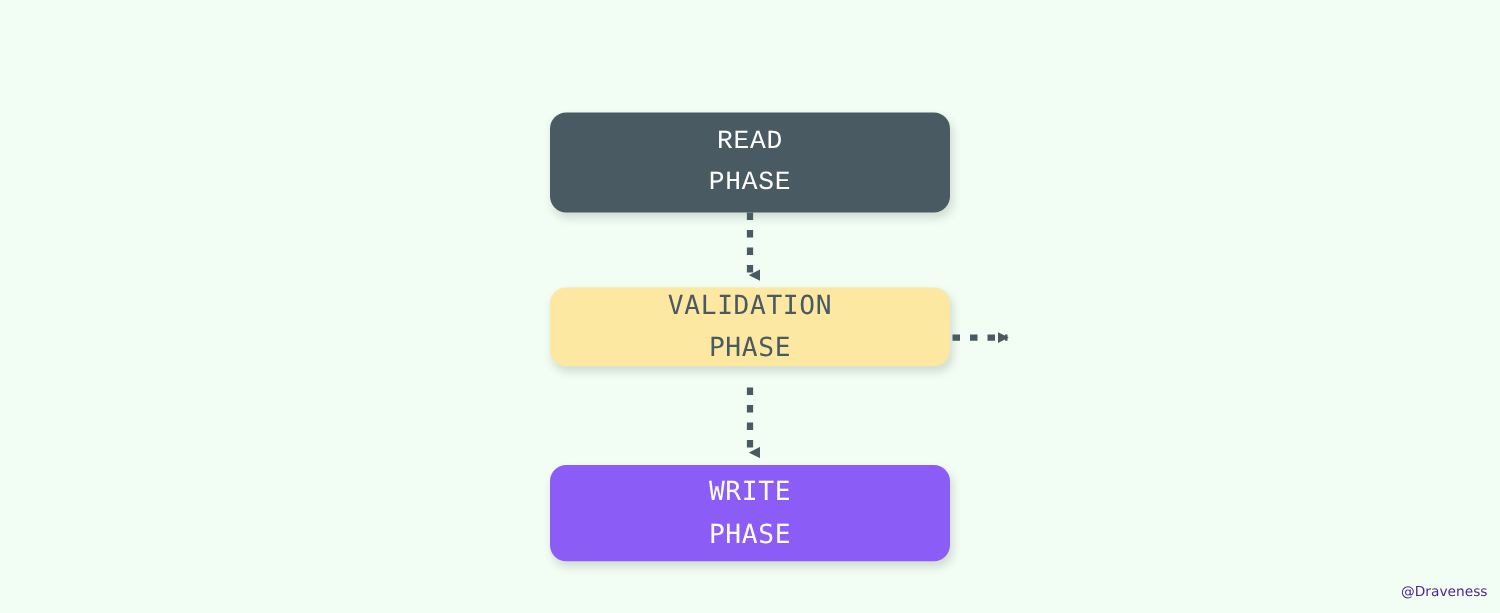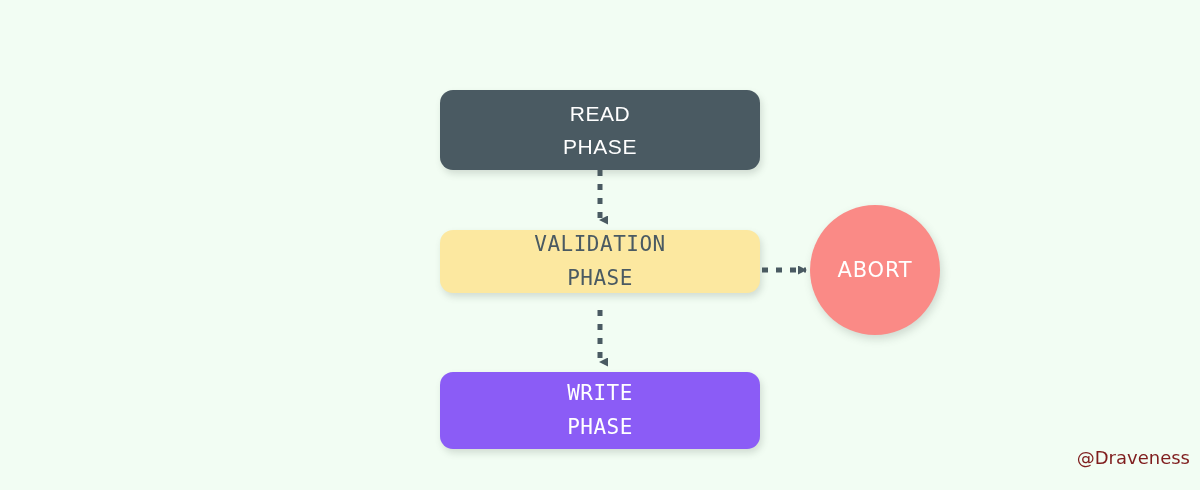--- a/index.html
+++ b/index.html
@@ -53,21 +53,21 @@
   }
 
   
   #node-read {
     left: 440px;
     top: 90px;
     width: 320px;
     height: 80px;
     background: #4a5a62;
     color: #ffffff;
-    font-family: Liberation Sans, sans-serif;
+    font-family: Liberation Mono, monospace;
     font-size: 21px;
     letter-spacing: 0.6px;
   }
 
   
   #node-validation {
     left: 440px;
     top: 230px;
     width: 320px;
     height: 63px;
@@ -118,24 +118,24 @@
     top: 0;
     width: 1200px;
     height: 490px;
     pointer-events: none;
   }
 
   
   #watermark {
     position: absolute;
     right: 10px;
-    bottom: 22px;
+    bottom: 10px;
     font-family: "DejaVu Sans", sans-serif;
-    font-size: 18px;
-    color: #7f1d1d;
+    font-size: 11px;
+    color: #4c1d95;
     white-space: pre;
   }
 </style>
 </head>
 <body>
 
 <div id="canvas">
 
 
   <svg id="connectors" viewBox="0 0 1200 490" width="1200" height="490">
@@ -163,19 +163,16 @@
   <div class="node-box" id="node-validation">
     <span class="node-line">VALIDATION</span>
     <span class="node-line">PHASE</span>
   </div>
 
   <div class="node-box" id="node-write">
     <span class="node-line">WRITE</span>
     <span class="node-line">PHASE</span>
   </div>
 
-  <div id="node-abort">
-    <span>ABORT</span>
-  </div>
 
   <div id="watermark">@Draveness</div>
 
 </div>
 
 </body></html>

